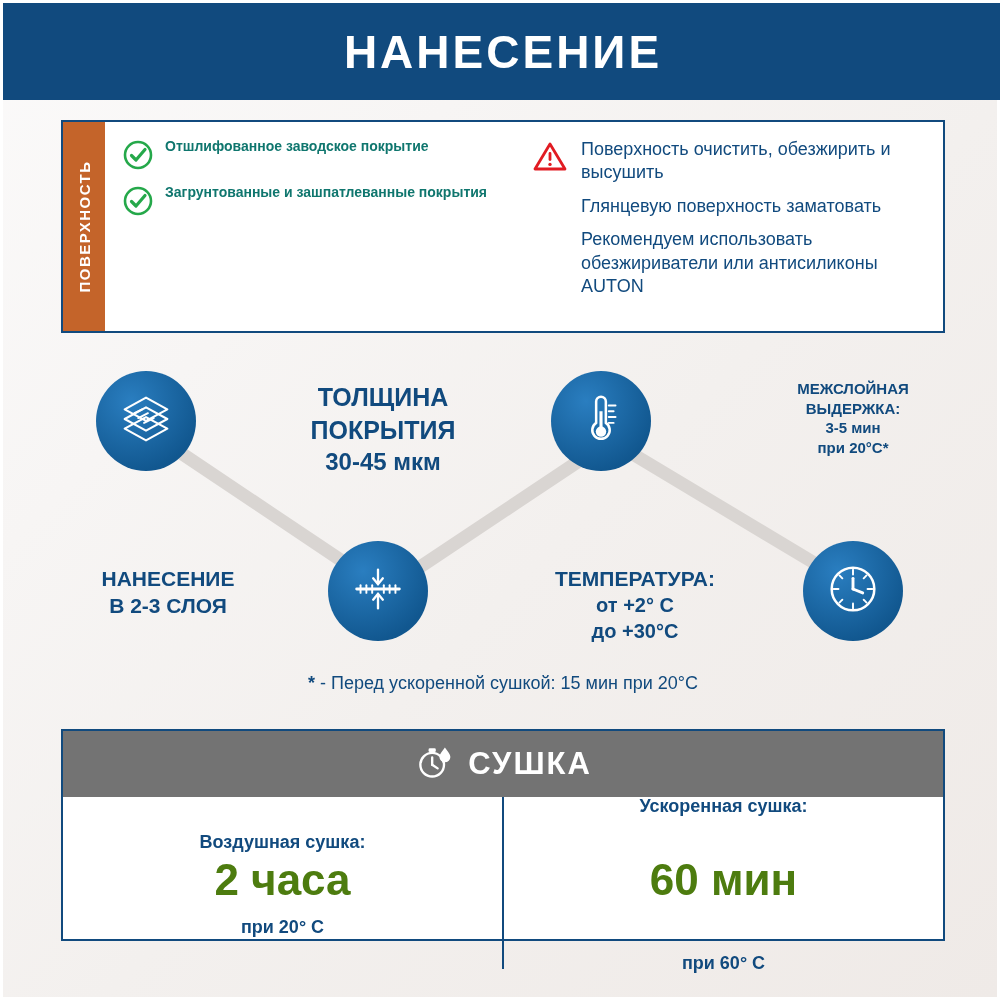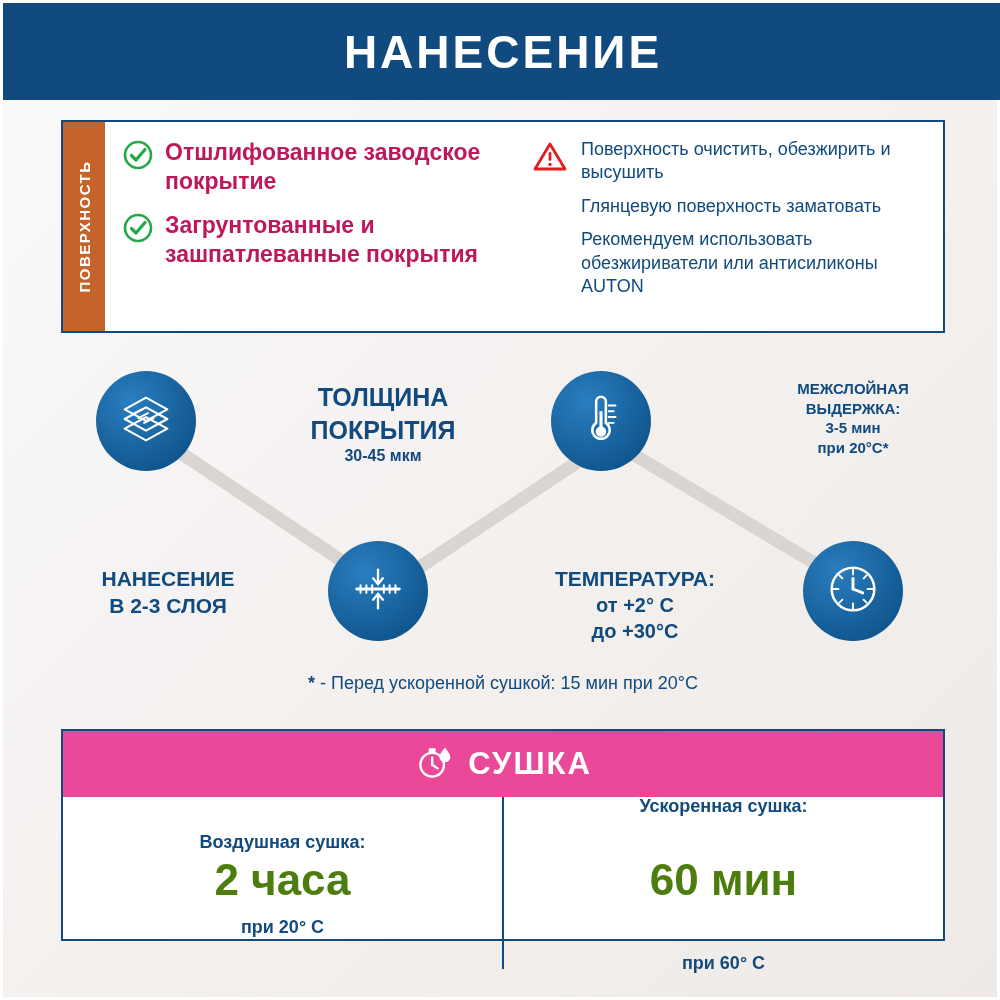--- a/index.html
+++ b/index.html
@@ -62,22 +62,22 @@
   .surface-col-right { flex: 1; padding-left: 10px; }
 
   .check-row { display: flex; margin-bottom: 14px; }
   .check-icon {
     width: 30px; height: 30px;
     flex: 0 0 30px;
     margin-right: 12px;
     margin-top: 2px;
   }
   .check-text {
-    color: #be185d;
-    font-size: 23px;
+    color: #0f766e;
+    font-size: 14px;
     font-weight: bold;
     line-height: 1.28;
   }
 
   .warn-row { display: flex; }
   .warn-icon {
     width: 34px; height: 30px;
     flex: 0 0 34px;
     margin-right: 14px;
     margin-top: 3px;
@@ -115,21 +115,21 @@
   .node-clock  { left: 800px; top: 198px; }
 
   .dlabel {
     position: absolute;
     color: #114a7e;
     font-weight: bold;
     text-align: center;
     line-height: 1.3;
   }
   .lbl-thickness { left: 245px; top: 38px; width: 270px; font-size: 25px; }
-  .lbl-thickness .small { font-size: 16px; }
+  .lbl-thickness .small { font-size: 24px; }
   .lbl-interlayer { left: 735px; top: 36px; width: 230px; font-size: 15px; }
   .lbl-apply { left: 30px; top: 222px; width: 270px; font-size: 21px; }
   .lbl-temp { left: 497px; top: 222px; width: 270px; font-size: 21px; }
   .lbl-temp .sub { font-size: 20px; }
 
   .footnote {
     position: absolute;
     left: 0; top: 330px;
     width: 1000px;
     text-align: center;
@@ -141,21 +141,21 @@
   
   .drying-panel {
     position: absolute;
     left: 58px; top: 726px;
     width: 884px; height: 212px;
     border: 2px solid #114a7e;
     background: #ffffff;
   }
   .drying-head {
     height: 66px;
-    background: #ec4899;
+    background: #737373;
     display: flex; align-items: center; justify-content: center;
     gap: 14px;
   }
   .drying-head .title {
     color: #ffffff;
     font-size: 31px;
     font-weight: bold;
     letter-spacing: 2px;
   }
   .drying-body {

